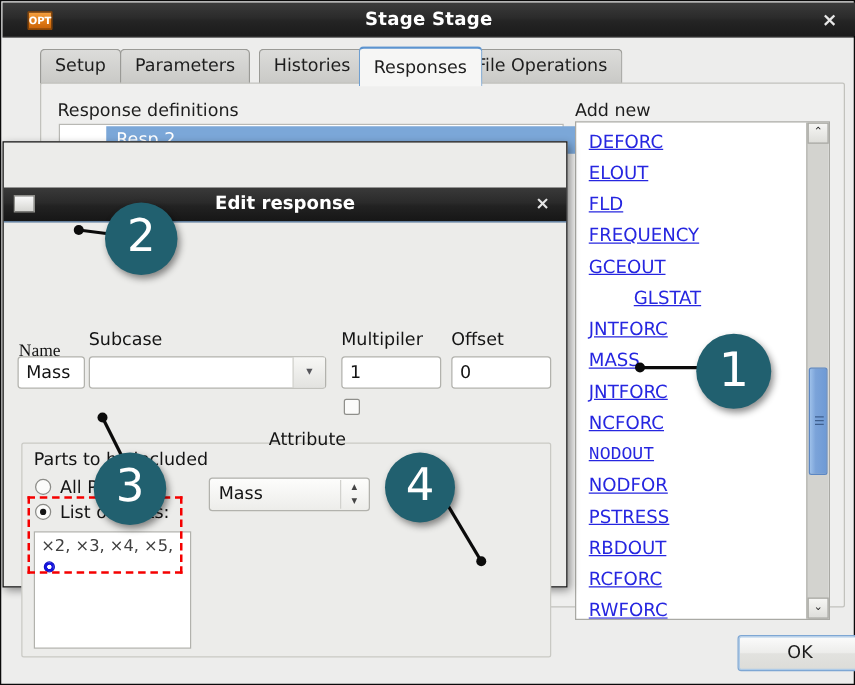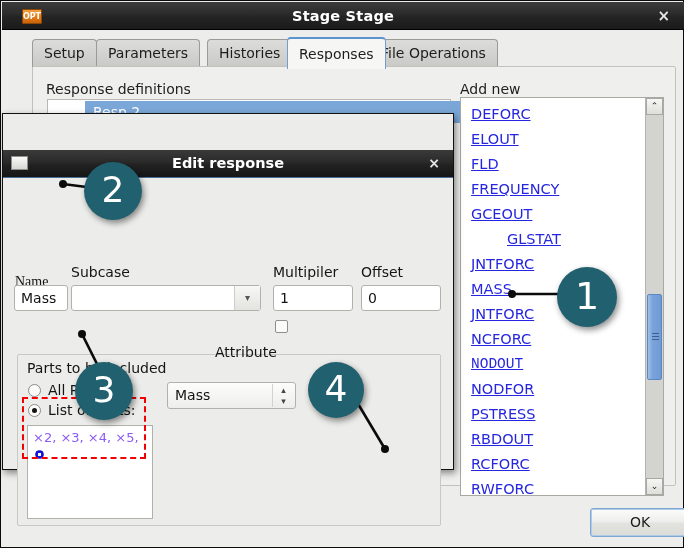--- a/index.html
+++ b/index.html
@@ -203,21 +203,21 @@
   }
   .radio.on::after{
     content:"";position:absolute;left:3px;top:3px;width:5px;height:5px;
     border-radius:50%;background:#141414;
   }
   .radio-lbl{font-size:14px;margin-left:7px;}
 
   .parts-input{
     position:absolute;left:24px;top:311px;width:126px;height:94px;
     background:#fff;border:1px solid #b2b2ad;box-sizing:border-box;
-    font-size:13px;color:#8b5cf6;padding:4px 5px;line-height:16px;
+    font-size:13px;color:#404040;padding:4px 5px;line-height:16px;
   }
   .parts-caret{
     display:inline-block;width:9px;height:9px;border-radius:50%;
     background:radial-gradient(circle at 50% 50%,#fff 0 1.5px,#1414e0 2px 4.5px);
     border:1px solid #1414c8;box-sizing:border-box;vertical-align:-1px;margin-left:2px;
   }
 
   
   .red-dash{
     position:absolute;left:19px;top:283px;width:124px;height:62px;

